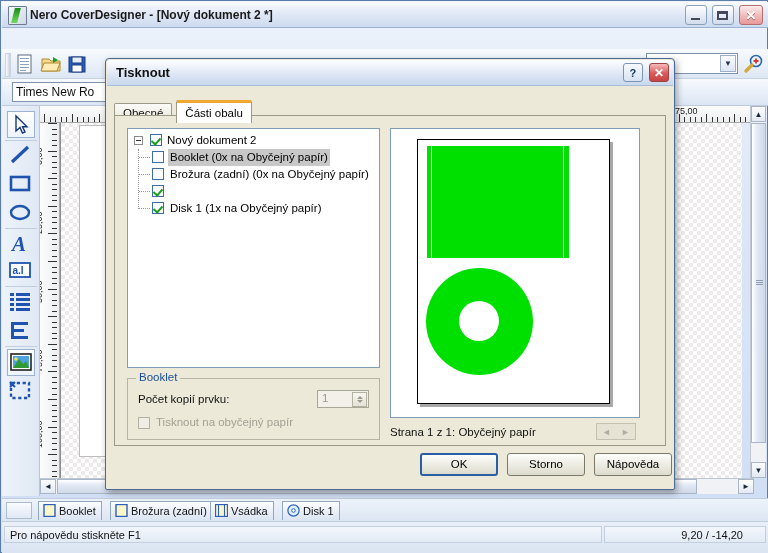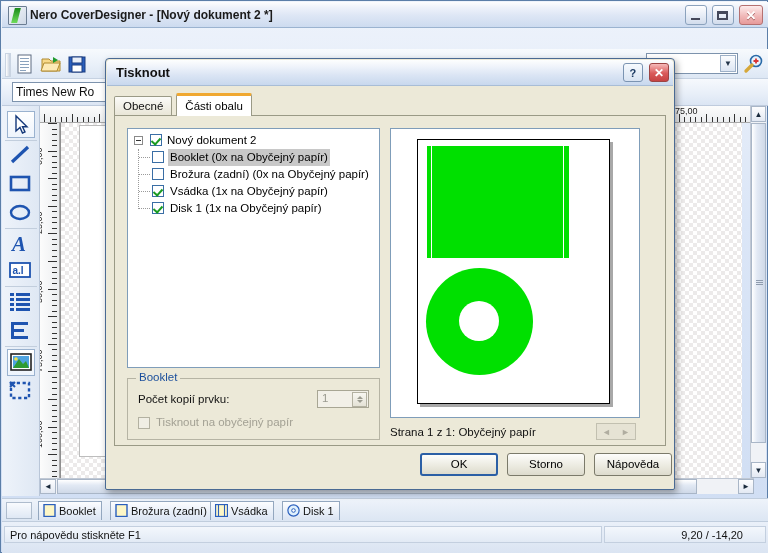--- a/index.html
+++ b/index.html
@@ -258,21 +258,21 @@
     font-size:11px;font-weight:bold;color:#1b3a63;}
   .dlg-b.x{background:linear-gradient(to bottom,#f6baba,#d95a5a 55%,#c64343);border-color:#9c4444;}
   .dlg-b.x .g{color:#fff;font-size:12px;}
 
   .dlg-body{
     position:absolute;left:1px;top:27px;right:1px;bottom:1px;
     background:#ece9d8;box-sizing:border-box;
   }
 
   
-  .tabstrip{position:absolute;left:7px;top:7px;height:20px;text-align:center;}
+  .tabstrip{position:absolute;left:7px;top:14px;height:20px;text-align:center;}
   .tab{
     display:inline-block;height:20px;line-height:19px;padding:0 8px;vertical-align:bottom;
     font-size:11.5px;color:#111;box-sizing:border-box;
     background:linear-gradient(to bottom,#fbfbf8,#e8e5d6);
     border:1px solid #9a9a86;border-bottom:none;margin-right:1px;
     border-radius:2px 2px 0 0;
   }
   .tab.active{
     height:23px;line-height:21px;position:relative;top:0;
     background:#fff;border-top:3px solid #f0a830;
@@ -833,21 +833,20 @@
             <span class="tlabel sel" style="left:40px;">Booklet (0x na Obyčejný papír)</span>
           </div>
           <div class="trow">
             <span class="tdot-h" style="left:11px;top:8px;width:11px;"></span>
             <span class="tcheck" style="left:24px;"></span>
             <span class="tlabel" style="left:42px;">Brožura (zadní) (0x na Obyčejný papír)</span>
           </div>
           <div class="trow">
             <span class="tdot-h" style="left:11px;top:8px;width:11px;"></span>
             <span class="tcheck on" style="left:24px;"></span>
-            <span class="tlabel" style="left:42px;">Vsádka (1x na Obyčejný papír)</span>
           </div>
           <div class="trow">
             <span class="tdot-h" style="left:11px;top:8px;width:11px;"></span>
             <span class="tcheck on" style="left:24px;"></span>
             <span class="tlabel" style="left:42px;">Disk 1 (1x na Obyčejný papír)</span>
           </div>
         </div>
 
         <div class="group">
           <div class="group-cap">Booklet</div>

